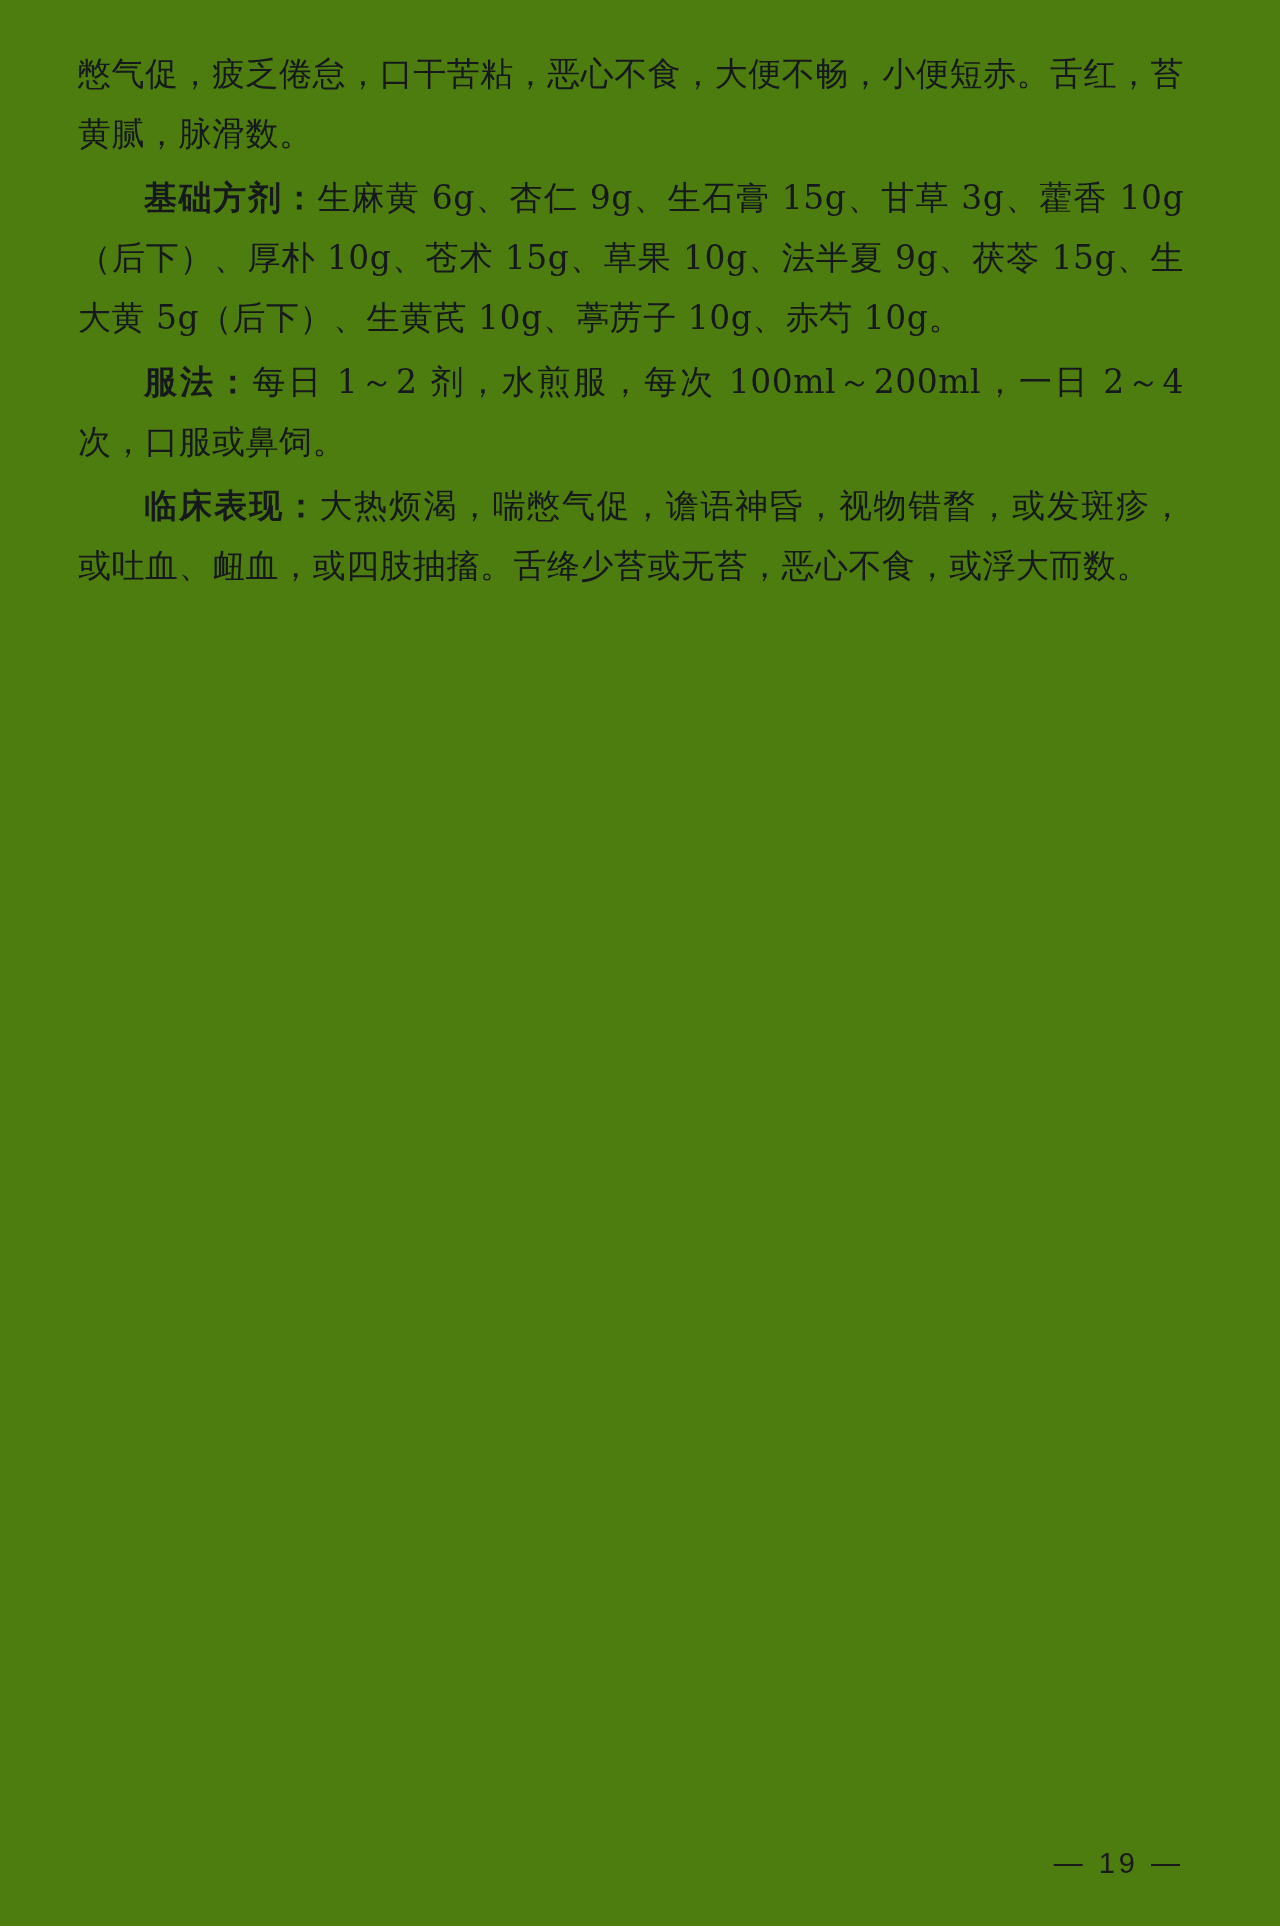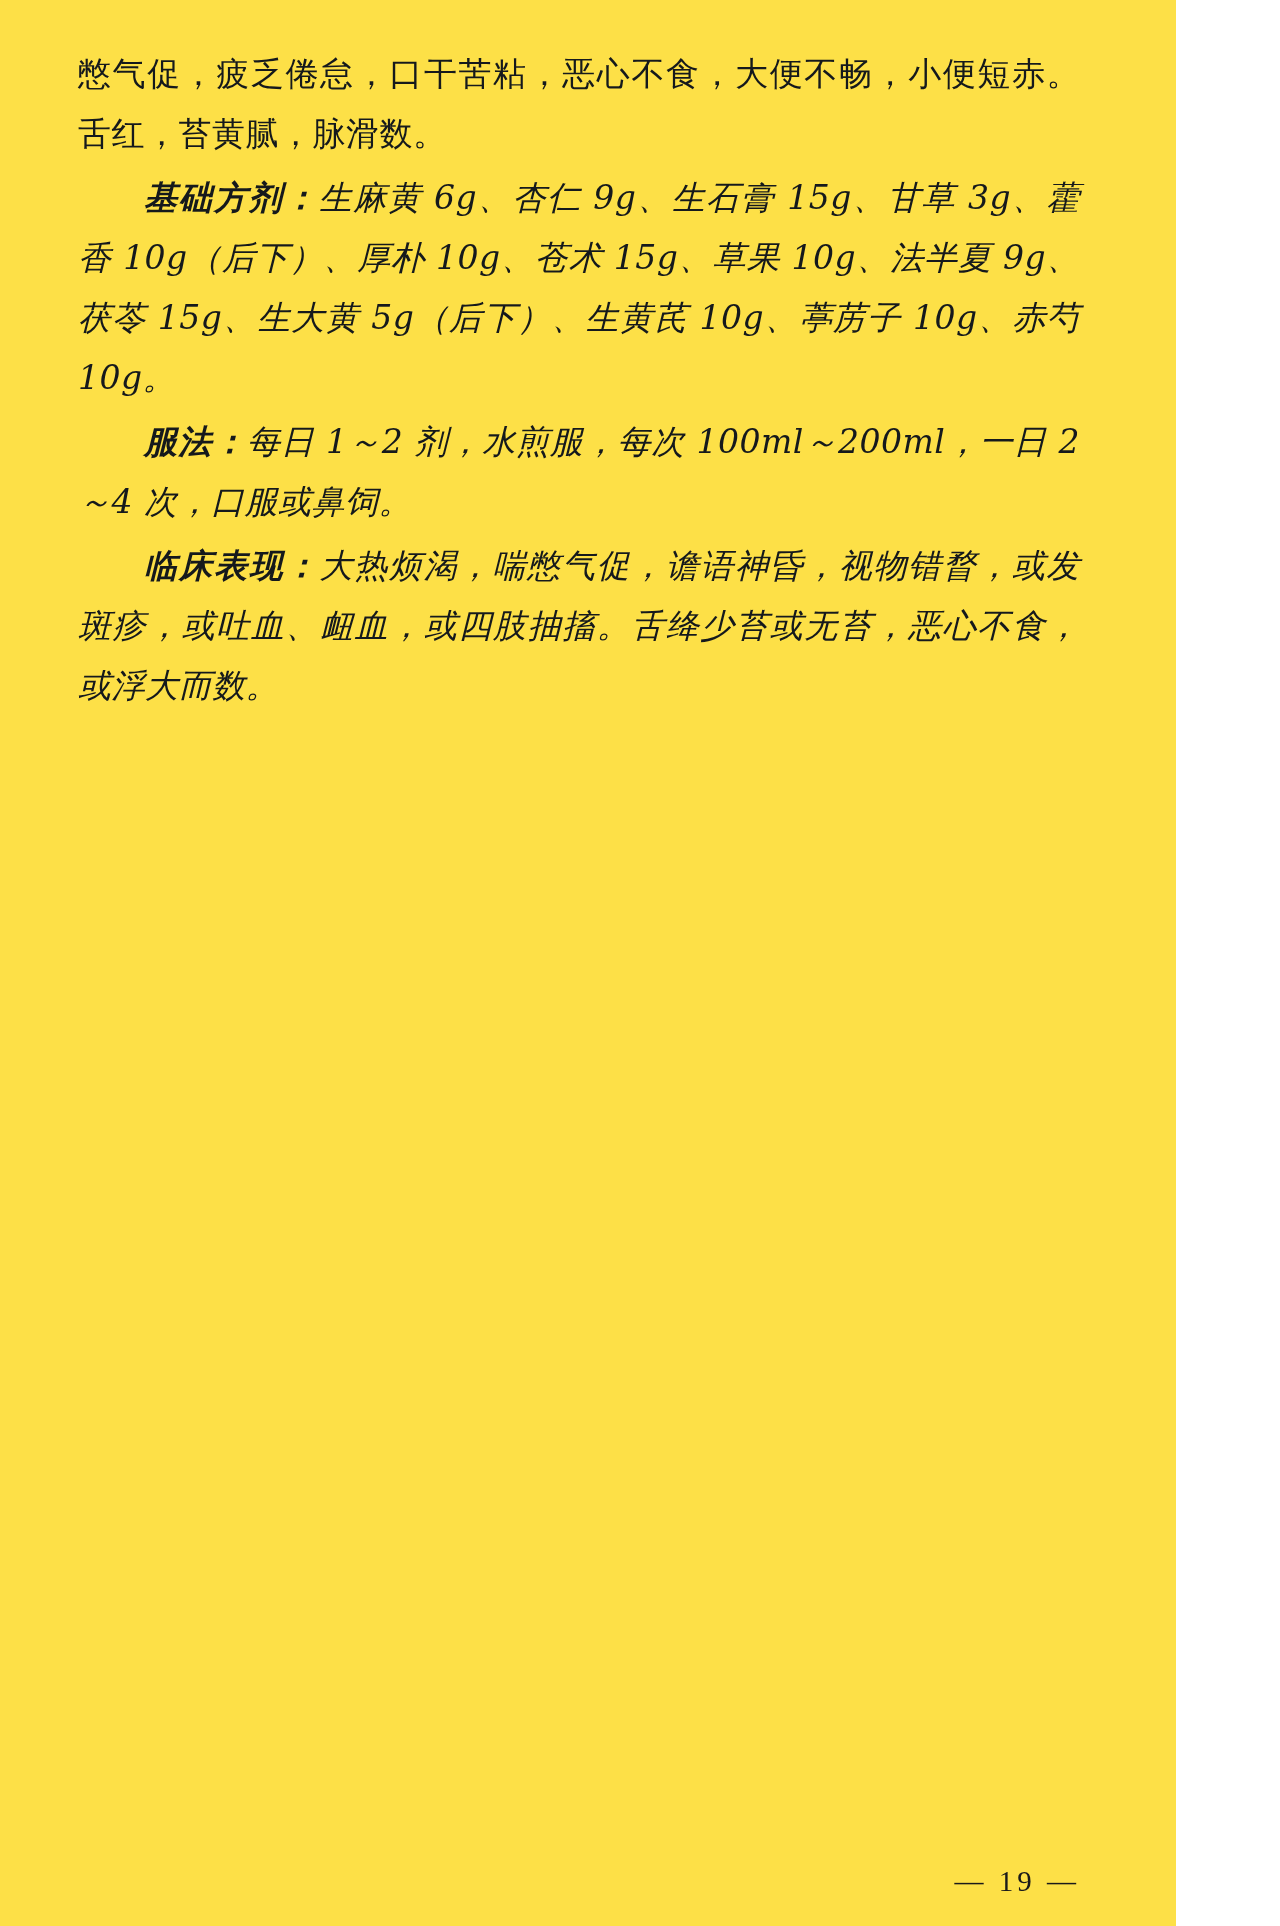--- a/index.html
+++ b/index.html
@@ -8,61 +8,60 @@
     background: #ffffff;
   }
   body {
     width: 1280px;
     min-height: 1926px;
     font-family: "DejaVu Serif", "Liberation Serif", serif;
     color: #1a1a1a;
     position: relative;
   }
   .page {
-    width: 1176px;
+    width: 1280px;
     min-height: 1926px;
     box-sizing: border-box;
     padding: 44px 96px 30px 78px;
     position: relative;
-    background: #fde047;
+    background: #4d7c0f;
   }
   .doc-body {
     font-size: 33px;
     line-height: 1.82;
     letter-spacing: 0.5px;
     text-align: justify;
     color: #15191c;
   }
   p {
     margin: 0 0 2px 0;
     text-indent: 0;
   }
   p.indent {
     text-indent: 66px;
-    font-style: italic;
   }
   p.section-head {
     text-indent: 66px;
     font-weight: bold;
     letter-spacing: 1.5px;
     margin-top: 6px;
     margin-bottom: 4px;
   }
   .lbl {
     font-weight: bold;
     letter-spacing: 1px;
   }
   .page-number {
     position: absolute;
-    bottom: 28px;
+    bottom: 46px;
     right: 96px;
     font-size: 29px;
     letter-spacing: 4px;
     color: #1a1a1a;
-    font-family: Liberation Serif, serif;
+    font-family: Liberation Sans, sans-serif;
   }
   .blk {
     margin-bottom: 4px;
   }
 </style>
 </head>
 <body>
 
 <div class="page">
   <div class="doc-body">

